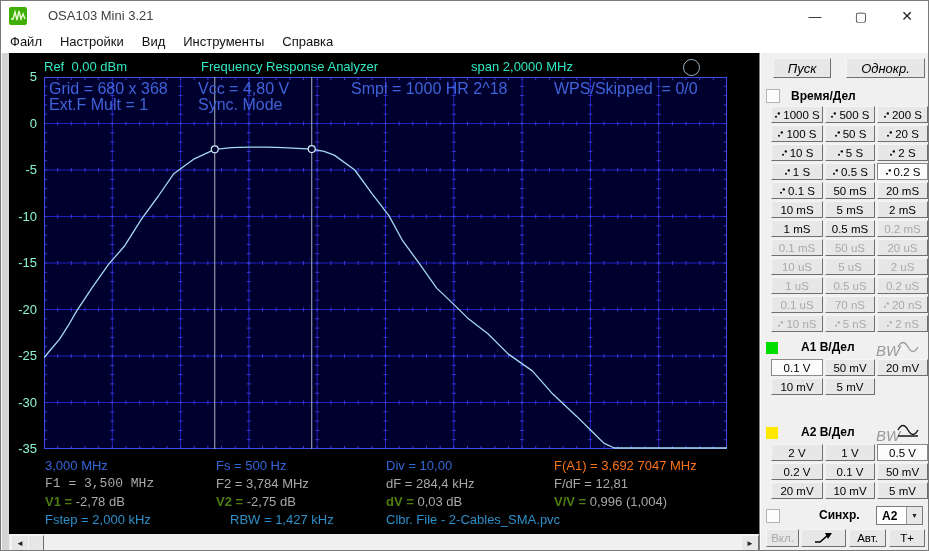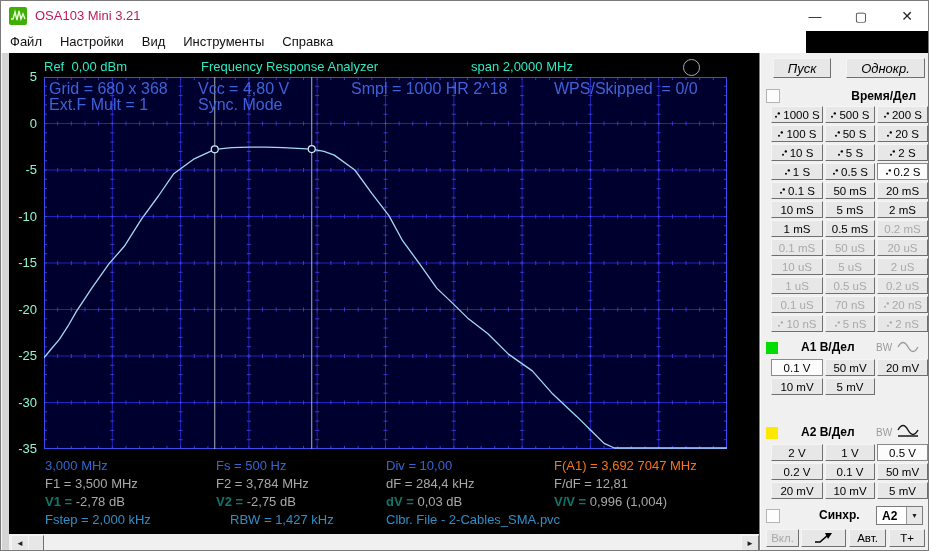--- a/index.html
+++ b/index.html
@@ -1,62 +1,62 @@
 <!DOCTYPE html>
 <html><head>
 <meta charset="utf-8">
 <style>
   html,body{margin:0;padding:0;background:#555;}
   .app{position:relative;width:929px;height:551px;background:#000;overflow:hidden;
        font-family:"Liberation Sans",sans-serif;box-sizing:border-box;border:1px solid #7a7a7a;}
   
   .titlebar{position:absolute;left:0;top:0;width:929px;height:30px;background:#ffffff;}
   .app-icon{position:absolute;left:8px;top:6px;width:18px;height:18px;}
-  .title-text{position:absolute;left:34px;top:0;height:30px;line-height:30px;font-size:13px;color:#be185d;}
+  .title-text{position:absolute;left:47px;top:0;height:30px;line-height:30px;font-size:13px;color:#404040;}
   .win-btn{position:absolute;top:0;width:46px;height:30px;display:flex;align-items:center;justify-content:center;
            font-size:13px;color:#222;cursor:pointer;}
-  .menubar{position:absolute;left:0;top:30px;width:805px;height:22px;background:#ffffff;border-bottom:1px solid #e4e4e4;}
+  .menubar{position:absolute;left:0;top:30px;width:929px;height:22px;background:#ffffff;border-bottom:1px solid #e4e4e4;}
   .menu-item{display:inline-block;height:22px;line-height:21px;padding:0 9px;font-size:13px;color:#111;cursor:pointer;}
   
   .scope-bg{position:absolute;left:8px;top:52px;width:750px;height:499px;background:#000;}
   .left-strip{position:absolute;left:0;top:52px;width:8px;height:499px;background:#d4d4d4;
               border-right:1px solid #808080;box-shadow:inset 1px 0 0 #f5f5f5;}
   .scope-text{position:absolute;white-space:pre;font-size:13px;}
   .hdr{color:#2ee8c4;}
   .info{color:#3f62d8;font-size:16px;}
   .ylab{position:absolute;width:30px;text-align:right;font-size:13px;color:#8df5d2;}
   .ind-circle{position:absolute;left:682px;top:58px;width:15px;height:15px;border:1px solid #9db0bd;border-radius:50%;}
   .plot-wrap{position:absolute;left:43px;top:76px;width:683px;height:372px;}
   
   .c-blue{color:#3465d8;}
   .c-gray{color:#a8a8a8;}
   .c-teal{color:#2e8fc8;}
   .c-green{color:#f97316;}
-  .c-meas .lbl{color:#0f766e;font-weight:bold;}
+  .c-meas .lbl{color:#4d7c0f;font-weight:bold;}
   .c-meas .val{color:#a8a8a8;}
   .status-cell{position:absolute;font-size:13px;white-space:pre;}
   
   .hscroll{position:absolute;left:8px;top:533px;width:750px;height:17px;background:#f0f0f0;}
   .sb-btn{position:absolute;top:1px;height:15px;background:#e7e7e7;border:1px solid #999;
           border-top-color:#f5f5f5;border-left-color:#f5f5f5;border-right-color:#6f6f6f;border-bottom-color:#6f6f6f;
           display:flex;align-items:center;justify-content:center;font-size:8px;color:#222;cursor:pointer;}
   
   .right-panel{position:absolute;left:758px;top:52px;width:171px;height:499px;background:#f0f0f0;
                border-left:1px solid #808080;box-shadow:inset 1px 0 0 #fbfbfb;}
   .pbtn{background:#e7e7e7;border:1px solid #999;border-top-color:#f5f5f5;border-left-color:#f5f5f5;
         border-right-color:#6f6f6f;border-bottom-color:#6f6f6f;
         display:flex;align-items:center;justify-content:center;gap:2px;
         font-size:11.5px;color:#000;cursor:pointer;box-sizing:border-box;}
   .pbtn.sel{background:#fcfcfc;border:1px solid #8a8a8a;}
   .pbtn.dis{color:#a9a9a9;}
   .bigbtn{position:absolute;height:20px;font-size:13px;font-style:italic;}
   .pgrid{position:absolute;display:grid;grid-template-columns:52px 50px 51px;gap:2px;}
   .pgrid .pbtn{height:17px;}
   .sect-label{position:absolute;font-size:12px;font-weight:bold;color:#000;}
-  .bw{position:absolute;font-size:10px;color:#9a9a9a;}
+  .bw{position:absolute;font-size:15px;color:#9a9a9a;font-style:italic;}
   .chk{position:absolute;width:12px;height:12px;background:#fdfdfd;border:1px solid #b4b4b4;cursor:pointer;}
   .indic{position:absolute;width:12px;height:12px;cursor:pointer;}
   .combo{position:absolute;width:47px;height:19px;background:#fff;border:1px solid #7a7a7a;box-sizing:border-box;cursor:pointer;}
   .combo .cv{position:absolute;left:5px;top:2px;font-size:12px;font-weight:bold;}
   .combo .cb{position:absolute;right:0;top:0;width:15px;height:17px;background:#e7e7e7;border-left:1px solid #999;
              display:flex;align-items:center;justify-content:center;font-size:7px;color:#222;}
   .sine-icon{position:absolute;}
 </style>
 </head>
 <body>
@@ -997,21 +997,21 @@
   <div class="scope-text info" style="left:197px;top:79px">Vcc = 4,80 V</div>
   <div class="scope-text info" style="left:197px;top:95px">Sync. Mode</div>
   <div class="scope-text info" style="left:350px;top:79px">Smpl = 1000 HR 2^18</div>
   <div class="scope-text info" style="left:553px;top:79px">WPS/Skipped  = 0/0</div>
 
   <div id="statusgrid">
       <div class="status-cell c-blue" style="left: 44px; top: 457px;">3,000 MHz</div>
       <div class="status-cell c-blue" style="left: 215px; top: 457px;">Fs = 500 Hz</div>
       <div class="status-cell c-blue" style="left: 385px; top: 457px;">Div = 10,00</div>
       <div class="status-cell c-green" style="left: 553px; top: 457px;">F(A1) = 3,692 7047 MHz</div>
-      <div class="status-cell c-gray" style="left: 44px; top: 475px;">F1 = 3,500 MHz</div>
+      <div class="status-cell c-gray" style="left: 44px; top: 475px; font-family: Liberation Mono, monospace;">F1 = 3,500 MHz</div>
       <div class="status-cell c-gray" style="left: 215px; top: 475px;">F2 = 3,784 MHz</div>
       <div class="status-cell c-gray" style="left: 385px; top: 475px;">dF = 284,4 kHz</div>
       <div class="status-cell c-gray" style="left: 553px; top: 475px;">F/dF = 12,81</div>
       <div class="status-cell c-meas" style="left: 44px; top: 493px;"><span class="lbl">V1 = </span><span class="val">-2,78 dB</span></div>
       <div class="status-cell c-meas" style="left: 215px; top: 493px;"><span class="lbl">V2 = </span><span class="val">-2,75 dB</span></div>
       <div class="status-cell c-meas" style="left: 385px; top: 493px;"><span class="lbl">dV = </span><span class="val">0,03 dB</span></div>
       <div class="status-cell c-meas" style="left: 553px; top: 493px;"><span class="lbl">V/V = </span><span class="val">0,996 (1,004)</span></div>
       <div class="status-cell c-teal" style="left: 44px; top: 511px;">Fstep = 2,000 kHz</div>
       <div class="status-cell c-teal" style="left: 215px; top: 511px; margin-left: 14px;">RBW = 1,427 kHz</div>
       <div class="status-cell c-teal" style="left: 385px; top: 511px;">Clbr. File - 2-Cables_SMA.pvc</div>
@@ -1022,21 +1022,21 @@
     <div class="sb-btn" style="left:19px;width:14px"></div>
     <div class="sb-btn" style="left:732px;width:16px">►</div>
   </div>
 
   <div class="right-panel"></div>
 
   <div class="pbtn bigbtn" style="left:772px;top:57px;width:58px">Пуск</div>
   <div class="pbtn bigbtn" style="left:845px;top:57px;width:79px">Однокр.</div>
 
   <div class="chk" style="left:765px;top:88px"></div>
-  <div class="sect-label" style="left:790px;top:88px;width:125px;text-align:right">Время/Дел</div>
+  <div class="sect-label" style="left:790px;top:88px;width:125px;text-align:left">Время/Дел</div>
   <div class="pgrid" style="left:770px;top:105px" id="timegrid">
       <div class="pbtn">
         <svg width="7" height="8">
           <circle cx="2" cy="5.8" r="1" fill="currentColor"></circle>
           <circle cx="4.8" cy="2.4" r="1.2" fill="currentColor"></circle>
         </svg>
         <span>1000 S</span>
       </div>
       <div class="pbtn">
         <svg width="7" height="8">

